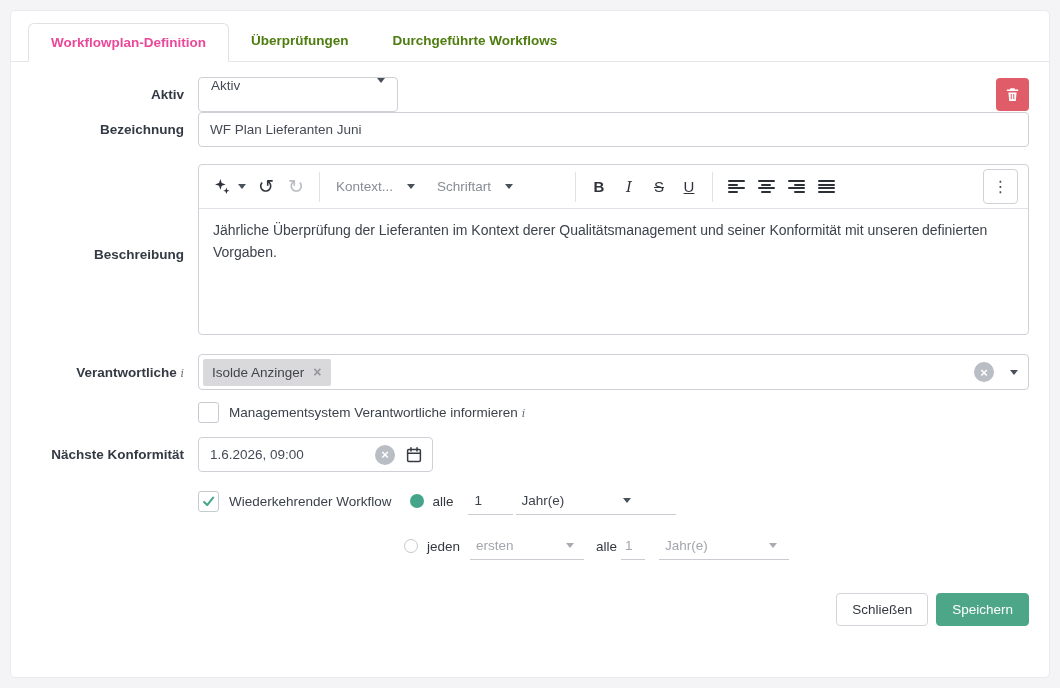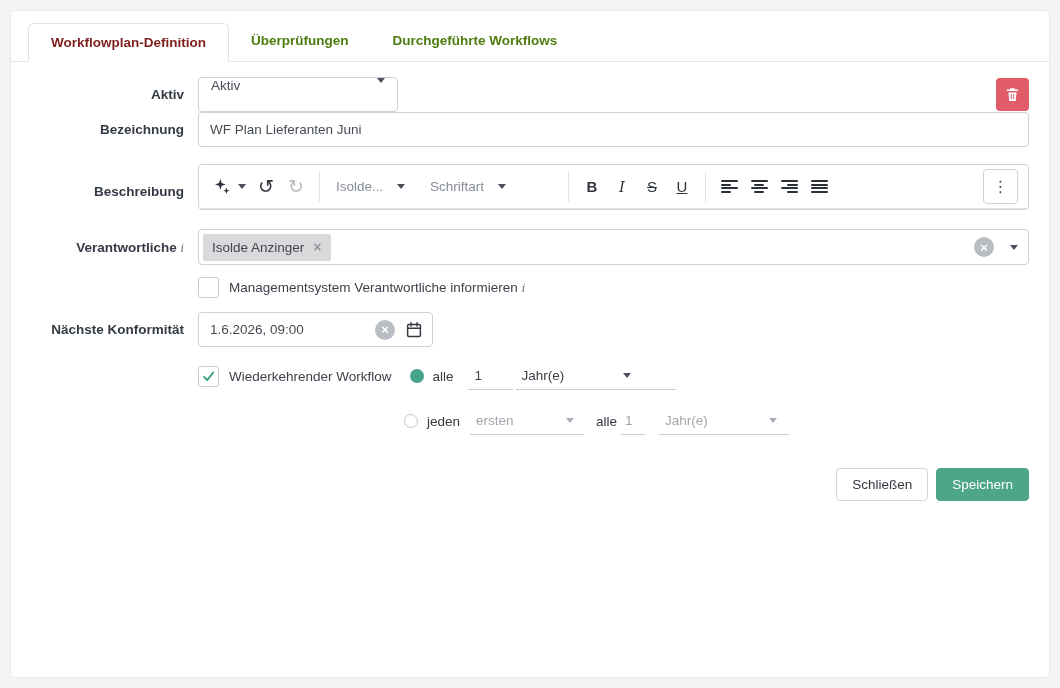--- a/index.html
+++ b/index.html
@@ -5,21 +5,21 @@
   * { box-sizing: border-box; margin: 0; padding: 0; }
   html,body { width:1060px; height:688px; overflow:hidden; }
   body { background:#f4f4f6; font-family:"Liberation Sans","DejaVu Sans",sans-serif; color:#3c424c; }
   .card { position:absolute; left:10px; top:10px; width:1040px; height:668px; background:#fff;
           border:1px solid #e9eaec; border-radius:5px; }
   
   .tabbar { display:flex; align-items:flex-end; margin-top:12px; padding-left:17px; height:39px;
             border-bottom:1px solid #e4e6e9; }
   .tab { height:39px; line-height:38px; padding:0 22px; font-size:13.5px; font-weight:700;
          color:#4d7c0f; cursor:pointer; white-space:nowrap; }
-  .tab.active { background:#fff; color:#7f1d1d; border:1px solid #dfe1e5; border-bottom:1px solid #fff;
+  .tab.active { background:#fff; color:#ec4899; border:1px solid #dfe1e5; border-bottom:1px solid #fff;
                 border-radius:6px 6px 0 0; margin-bottom:-1px; }
   .tab.inactive { font-weight:600; }
   
   .content { padding:0 20px; }
   .row { display:flex; align-items:center; }
   .flabel { width:167px; flex-shrink:0; text-align:right; padding-right:14px; font-size:13.5px;
             font-weight:700; color:#343a44; }
   .info-i { font-family:"DejaVu Serif",serif; font-style:italic; font-size:11px; color:#6b717a; font-weight:400; }
   .text-input { height:35px; border:1px solid #cdd0d5; border-radius:4px; padding:0 11px; font-size:13.5px;
                 color:#454b54; font-family:inherit; background:#fff; width:100%; outline:none; }
@@ -39,21 +39,21 @@
   .editor { flex:1; border:1px solid #ced2d7; border-radius:4px; background:#fff; }
   .toolbar { display:flex; align-items:center; height:44px; border-bottom:1px solid #dfe2e6; padding:0 10px; }
   .tb-btn { display:flex; align-items:center; justify-content:center; min-width:30px; height:32px;
             cursor:pointer; color:#2e333b; font-size:15px; border:none; background:none; padding:0 5px; }
   .tb-ico-font { font-family:"DejaVu Sans",sans-serif; font-size:19px; line-height:1; }
   .tb-redo { color:#b9bcc2; }
   .tb-sep { width:1px; height:30px; background:#dfe2e6; margin:0 8px; }
   .tb-dd { display:flex; align-items:center; height:32px; padding:0 8px; color:#878d96; font-size:13.5px;
            cursor:pointer; }
   .tb-dd .caret { margin-left:14px; border-top-color:#4a505a; }
-  .tb-dd1 { width:94px; } .tb-dd2 { width:138px; }
+  .tb-dd1 { width:94px; } .tb-dd2 { width:138px;margin-left:7px; }
   .tb-b { font-weight:800; } .tb-i { font-family:"DejaVu Serif",serif; font-style:italic; }
   .tb-s { text-decoration:line-through; } .tb-u { text-decoration:underline; }
   .align-ico { width:17px; height:13px; display:flex; flex-direction:column; justify-content:space-between; }
   .align-ico i { display:block; height:2.4px; background:#2b2f36; border-radius:1px; }
   .al-l i:nth-child(even){ width:62%; } .al-c i:nth-child(even){ width:62%; margin:0 auto; }
   .al-r i:nth-child(even){ width:62%; margin-left:auto; } .al-j i { width:100%; }
   .tb-more { margin-left:auto; width:35px; height:35px; border:1px solid #ced2d7; border-radius:4px;
              background:#fff; color:#4a505a; font-size:16px; display:flex; align-items:center;
              justify-content:center; cursor:pointer; font-family:"DejaVu Sans",sans-serif; }
   .editor-body { height:125px; padding:11px 14px; font-size:14px; line-height:1.55; color:#3d434c; cursor:text; }
@@ -137,21 +137,21 @@
             <svg viewBox="0 0 24 24" width="17" height="17" fill="#2e333b">
               <path d="M9 1.5l1.9 5.6 5.6 1.9-5.6 1.9L9 16.5 7.1 10.9 1.5 9l5.6-1.9z"></path>
               <path d="M17.5 13.5l1.2 3.3 3.3 1.2-3.3 1.2-1.2 3.3-1.2-3.3-3.3-1.2 3.3-1.2z"></path>
             </svg>
             <span class="caret" style="margin-left:7px"></span>
           </button>
           <button class="tb-btn tb-ico-font">↺</button>
           <button class="tb-btn tb-ico-font tb-redo">↻</button>
           <span class="tb-sep"></span>
           <div class="tb-dd tb-dd1">
-            <span>Isolde...</span>
+            <span>Kontext...</span>
             <span class="caret"></span>
           </div>
           <div class="tb-dd tb-dd2">
             <span>Schriftart</span>
             <span class="caret"></span>
           </div>
           <span class="tb-sep"></span>
           <button class="tb-btn tb-b">B</button>
           <button class="tb-btn tb-i">I</button>
           <button class="tb-btn tb-s">S</button>
@@ -183,20 +183,23 @@
           </button>
           <button class="tb-btn">
             <span class="align-ico al-j">
                 <i></i>
                 <i></i>
                 <i></i>
                 <i></i>
               </span>
           </button>
           <button class="tb-more">⋮</button>
+        </div>
+        <div class="editor-body">
+          <p>Jährliche Überprüfung der Lieferanten im Kontext derer Qualitätsmanagement und seiner Konformität mit unseren definierten Vorgaben.</p>
         </div>
       </div>
     </div>
 
     <div class="row row-resp">
       <label class="flabel">
         <span>Verantwortliche</span>
         <span class="info-i">i</span>
       </label>
       <div class="multiselect">

